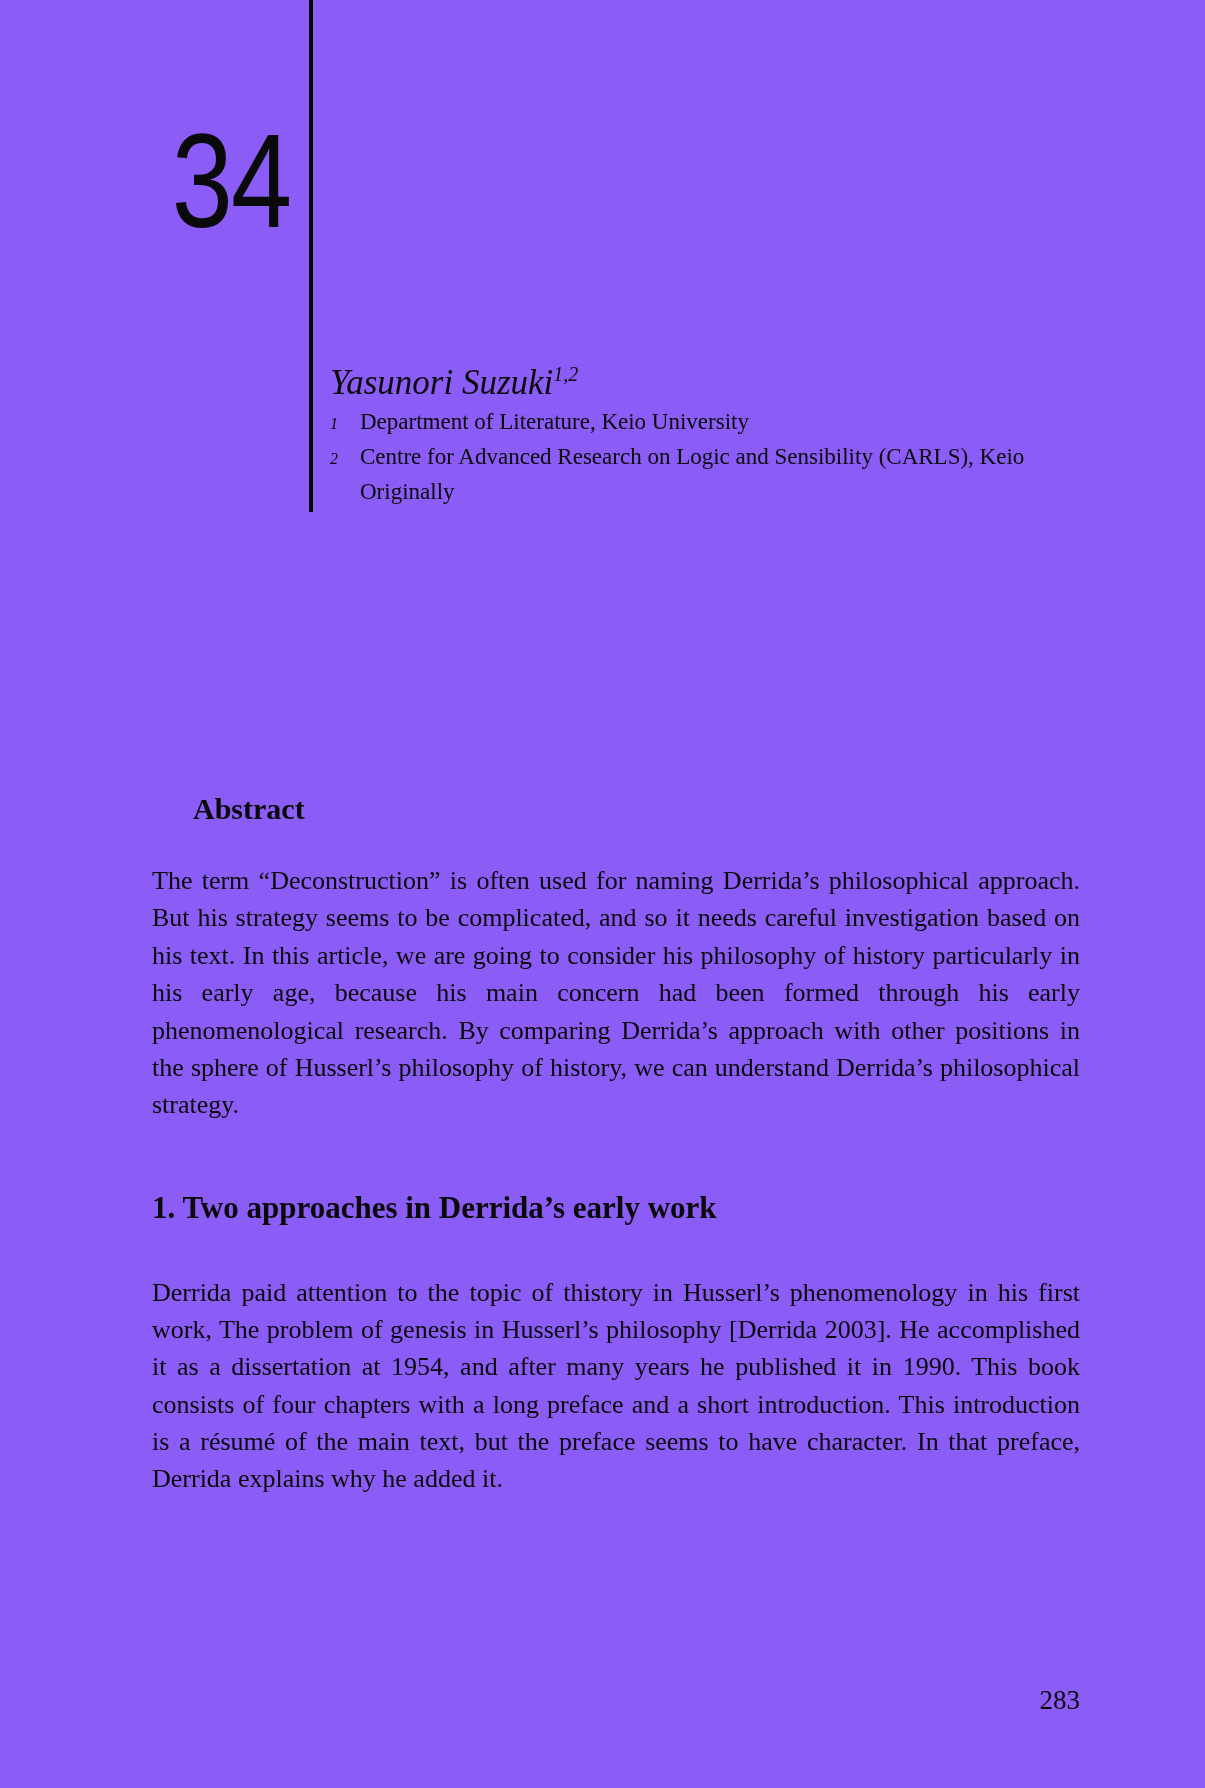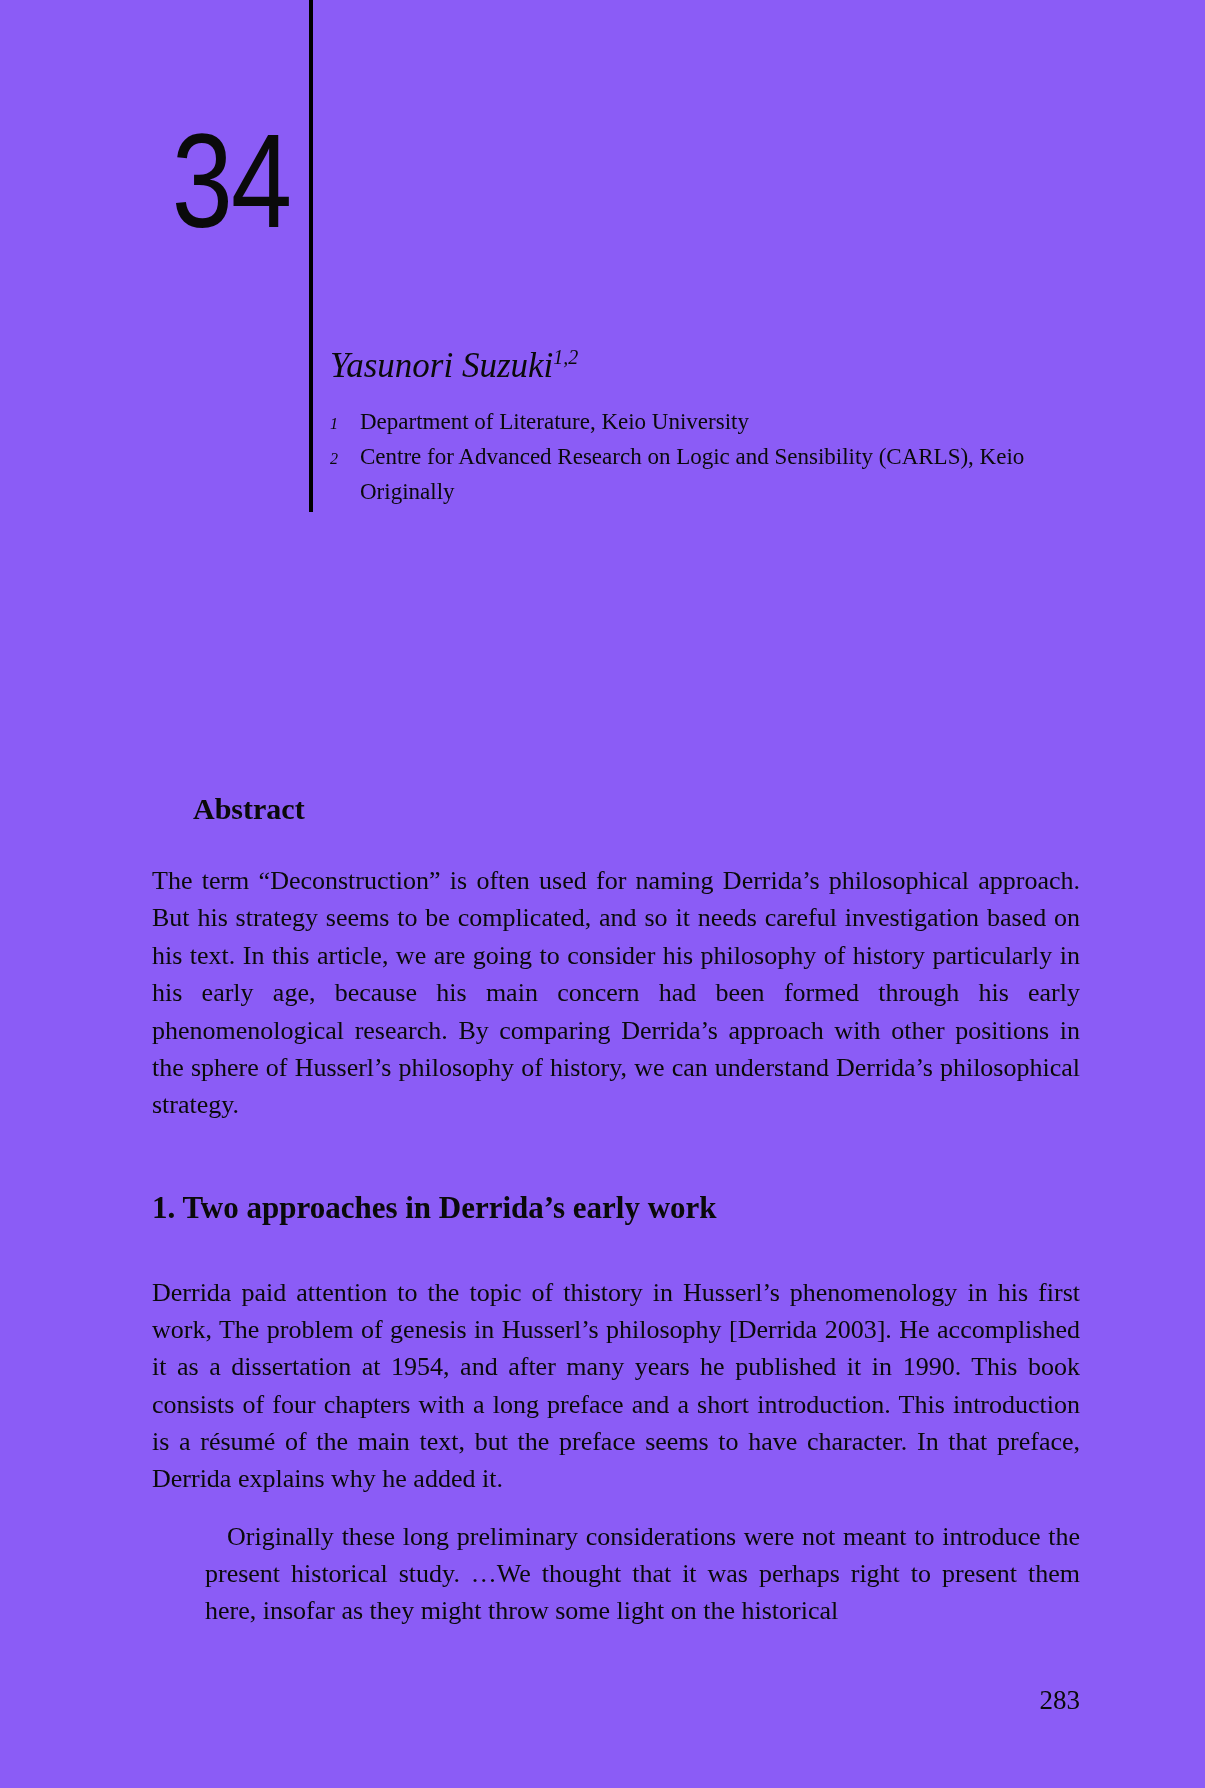--- a/index.html
+++ b/index.html
@@ -23,21 +23,21 @@
     font-family:"Liberation Sans", sans-serif;
     font-size:112px; line-height:112px; font-weight:400;
     transform:scale(0.98,1.2); transform-origin:top right;
     letter-spacing:-2px;
   }
   .chapter-title {
     position:absolute; left:330px; top:118px; width:840px;
     font-size:42px; line-height:58px; font-weight:bold;
   }
   .author {
-    position:absolute; left:330px; top:346px;
+    position:absolute; left:330px; top:363px;
     font-size:35px; font-style:italic; line-height:40px;
   }
   .author .sup {
     font-size:20px; font-style:italic;
     vertical-align:super; line-height:0;
   }
   .affiliations {
     position:absolute; left:330px; top:404px; width:780px;
     font-size:23px; line-height:35px;
   }
@@ -107,17 +107,16 @@
   <div class="abstract-heading">Abstract</div>
 
   <div class="abstract-body">The term “Deconstruction” is often used for naming Derrida’s philosophical approach. But his strategy seems to be complicated, and so it needs careful investigation based on his text. In this article, we are going to consider his philosophy of history particularly in his early age, because his main concern had been formed through his early phenomenological research. By comparing Derrida’s approach with other positions in the sphere of Husserl’s philosophy of history, we can understand Derrida’s philosophical strategy.</div>
 
   <div class="section-heading">1. Two approaches in Derrida’s early work</div>
 
   <div class="section-para">
     <span>Derrida paid attention to the topic of thistory in Husserl’s phenomenology in his first work, </span><span class="italic-title">The problem of genesis in Husserl’s philosophy</span><span> [Derrida 2003]. He accomplished it as a dissertation at 1954, and after many years he published it in 1990. This book consists of four chapters with a long preface and a short introduction. This introduction is a résumé of the main text, but the preface seems to have character. In that preface, Derrida explains why he added it.</span>
   </div>
 
-  <div class="block-quote">Originally these long preliminary considerations were not meant to introduce the present historical study. …We thought that it was perhaps right to present them here, insofar as they might throw some light on the historical</div>
 
   <div class="page-number">283</div>
 
 </div>
 
 </body></html>

